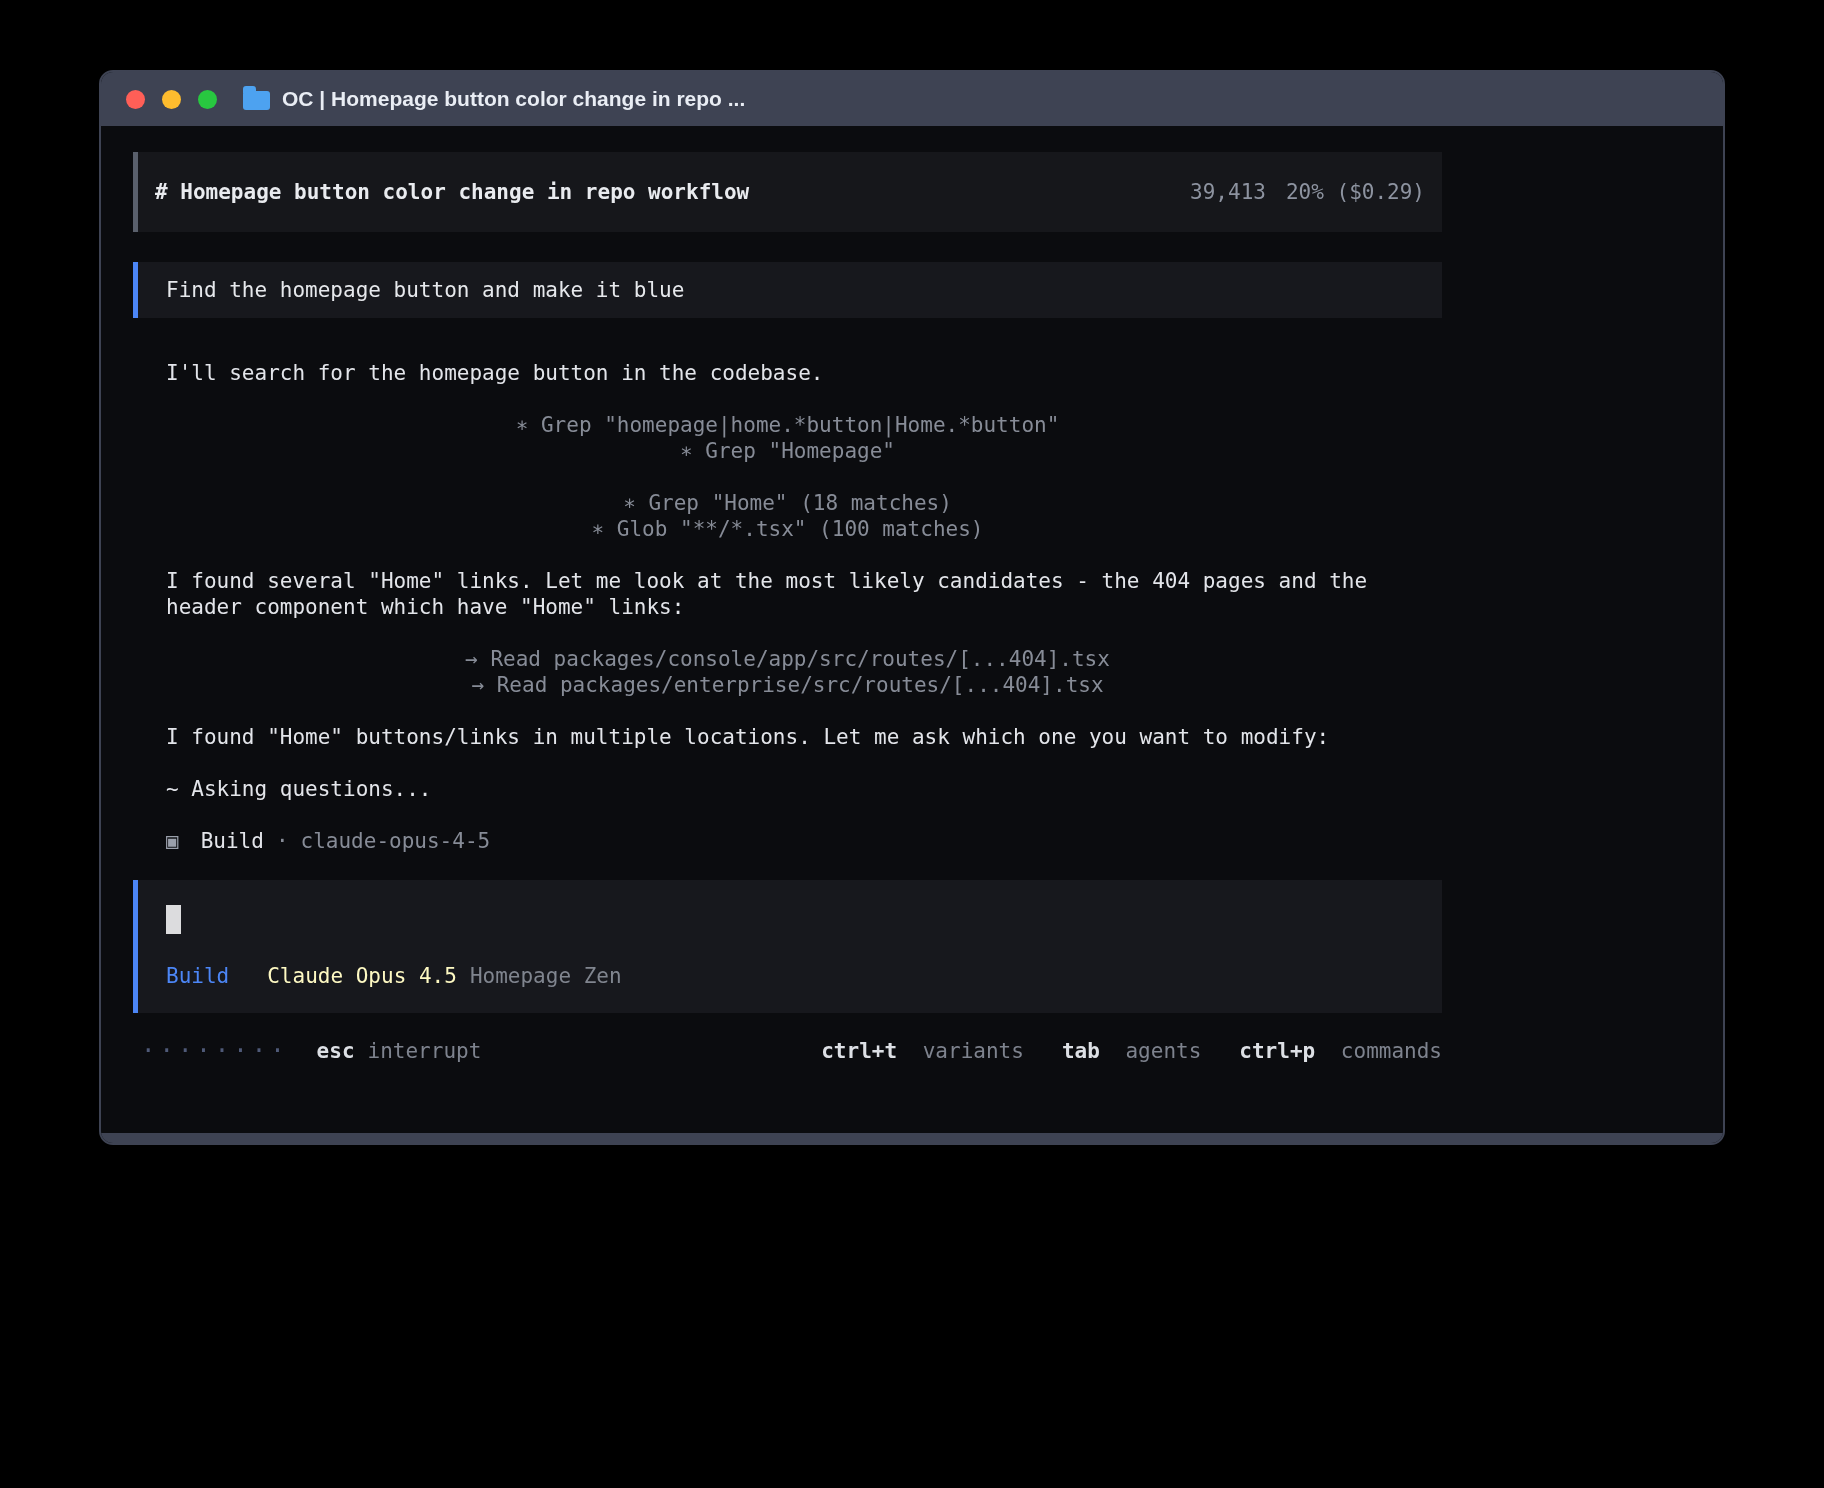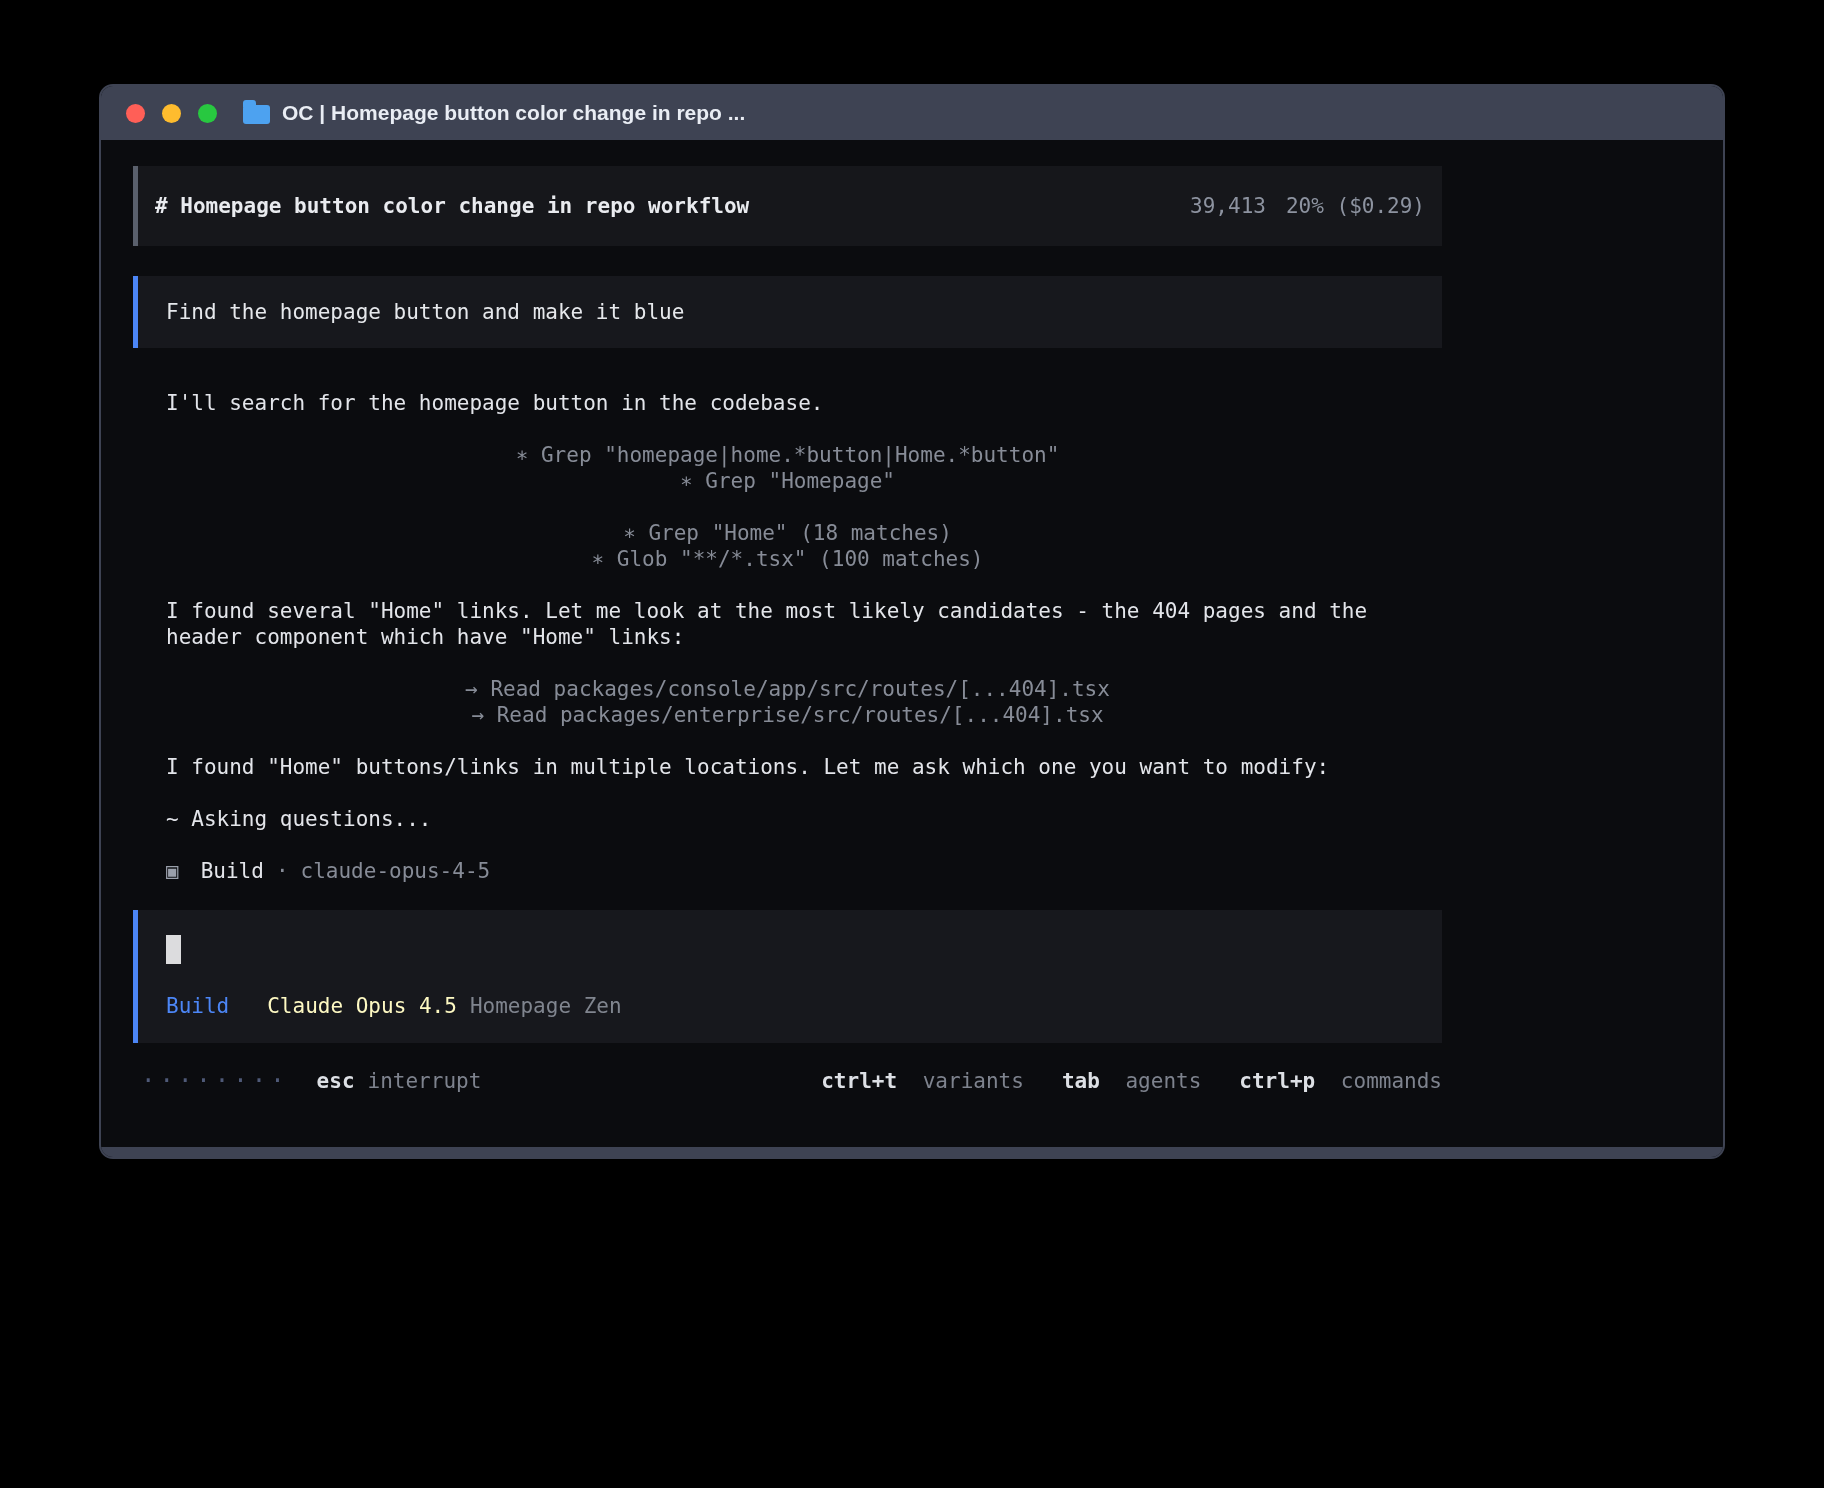--- a/index.html
+++ b/index.html
@@ -1,20 +1,20 @@
 <!DOCTYPE html>
 <html><head>
 <meta charset="utf-8">
 <style>
   * { margin: 0; padding: 0; box-sizing: border-box; }
   html, body { width: 1824px; height: 1488px; background: #000000; overflow: hidden; }
   body { font-family: "DejaVu Sans Mono", monospace; }
 
   .window {
-    position: absolute; left: 99px; top: 84px; width: 1626px; height: 1075px;
+    position: absolute; left: 99px; top: 70px; width: 1626px; height: 1075px;
     background: #0b0c0f; border: 2px solid #3e4353; border-radius: 14px;
     overflow: hidden; box-shadow: 0 24px 70px rgba(0,0,0,0.65);
   }
 
   
   .titlebar {
     height: 54px; background: #3e4353; display: flex; align-items: center;
   }
   .traffic { display: flex; gap: 17px; margin-left: 25px; }
   .tl { width: 19px; height: 19px; border-radius: 50%; display: block; }
@@ -32,21 +32,21 @@
 
   .session-header {
     background: #16171b; border-left: 5px solid #5a606c; height: 80px;
     display: flex; align-items: center; justify-content: space-between;
     padding: 0 17px; margin-bottom: 30px;
   }
   .sh-title { color: #e9ebef; font-weight: bold; }
   .sh-meta { color: #8d93a0; display: flex; gap: 20px; }
 
   .user-msg {
-    background: #17181d; border-left: 5px solid #4c86f6; height: 72px;
+    background: #17181d; border-left: 5px solid #4c86f6; height: 56px;
     display: flex; align-items: center; padding: 0 28px; margin-bottom: 42px;
     color: #e6e8ec;
   }
 
   .transcript { padding-left: 33px; line-height: 26px; padding-right: 33px; }
   .group { margin-bottom: 26px; }
   .t-text { color: #e3e5ea; }
   .t-tool { color: #878c97; text-align: center; }
 
   .agent-row { display: flex; align-items: center; color: #878c97; }

